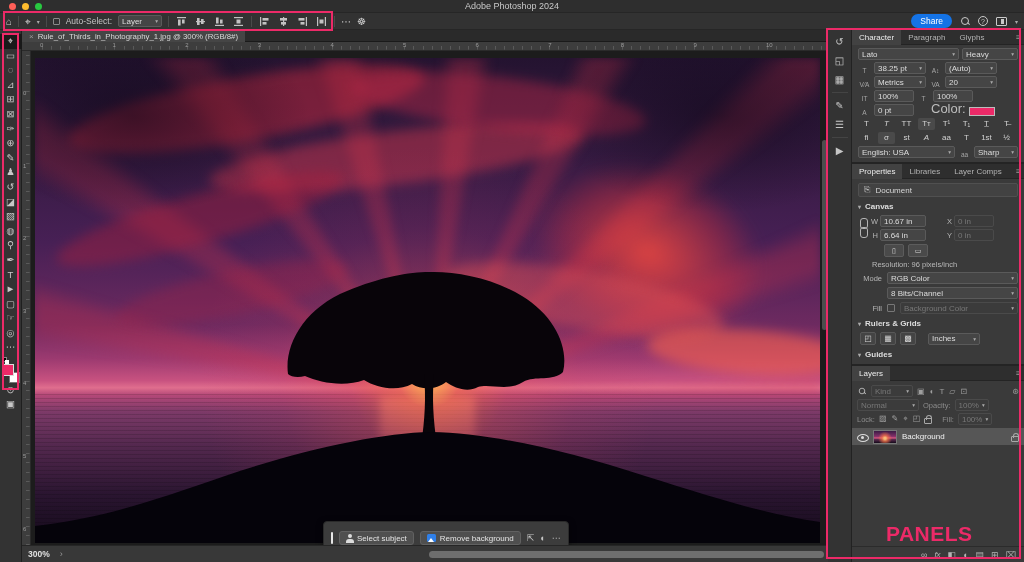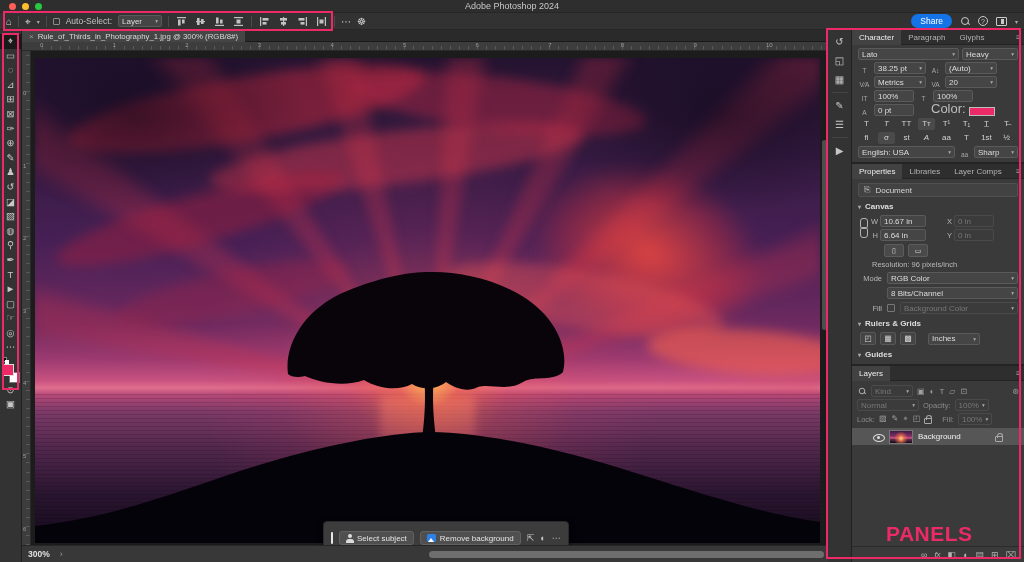--- a/index.html
+++ b/index.html
@@ -157,21 +157,21 @@
   .chk2{width:8px;height:8px;border:1px solid #777;border-radius:1px;background:#3c3c3c;}
 
   
   #layers-group{flex:1;display:flex;flex-direction:column;}
   #layers-content{flex:1;display:flex;flex-direction:column;padding:3px 0 0;position:relative;}
   .lrow{display:flex;align-items:center;gap:4px;height:14px;padding:0 5px;}
   .dimtxt{font-size:7.5px;color:#8b8b8b;}
   .lk-ic{font-size:8px;color:#9f9f9f;}
   .padlock{position:relative;width:8px;height:6px;border:1px solid #a8a8a8;border-radius:1px;margin-top:4px;}
   .padlock::before{content:"";position:absolute;left:1px;top:-4px;width:4px;height:4px;border:1px solid #a8a8a8;border-bottom:none;border-radius:3px 3px 0 0;}
-  #layer-row{height:17px;background:#565656;display:flex;align-items:center;gap:5px;padding:0 21px;margin-top:2px;}
+  #layer-row{height:17px;background:#565656;display:flex;align-items:center;gap:5px;padding:0 5px;margin-top:2px;}
   .eye{position:relative;width:11px;height:9px;}
   .eye::before{content:"";position:absolute;left:0;top:1.5px;width:10px;height:6px;border:1px solid #dcdcdc;border-radius:50%;}
   .eye::after{content:"";position:absolute;left:3.5px;top:3.5px;width:3px;height:3px;background:#dcdcdc;border-radius:50%;}
   #layer-thumb{width:24px;height:14px;border:1px solid #777;background:
     radial-gradient(circle at 50% 62%,rgba(255,200,120,.9) 0 1px,rgba(255,120,70,.7) 3px,transparent 7px),
     linear-gradient(to bottom,#3a1b44 0%,#84306a 45%,#d8577f 58%,#5c2a50 70%,#140a1a 100%);}
   #layer-name{font-size:8px;color:#f0f0f0;flex:1;}
   #layers-bottom{height:16px;border-top:1px solid #2b2b2b;display:flex;align-items:center;justify-content:flex-end;gap:7px;padding:0 8px;}
   #layers-bottom span{font-size:9px;color:#b5b5b5;}
   #layers-bottom span[data-name="layer-effects-icon"]{font-size:8px;font-style:italic;}

